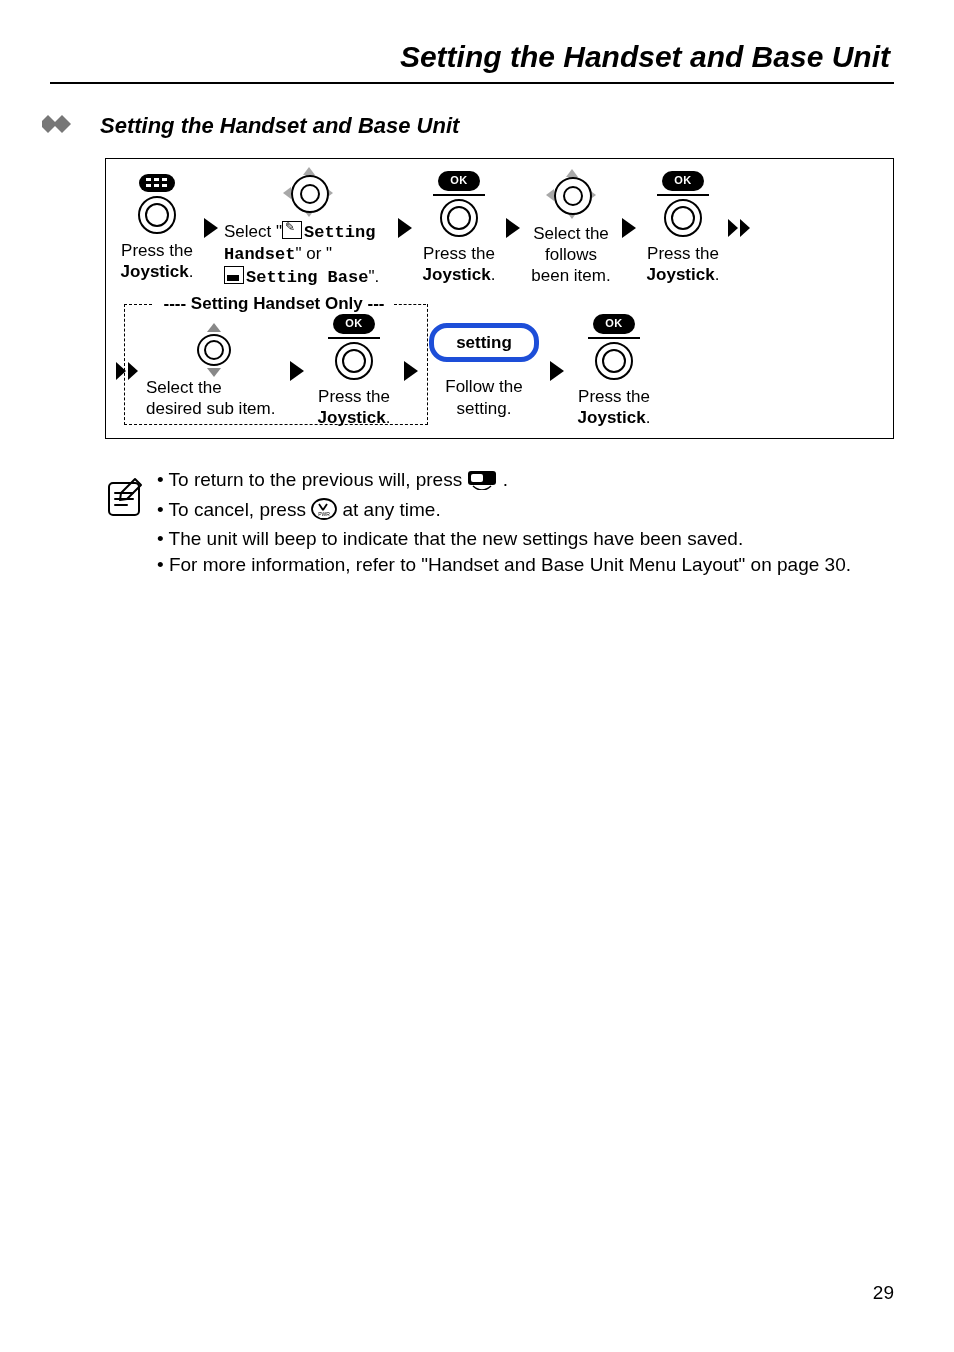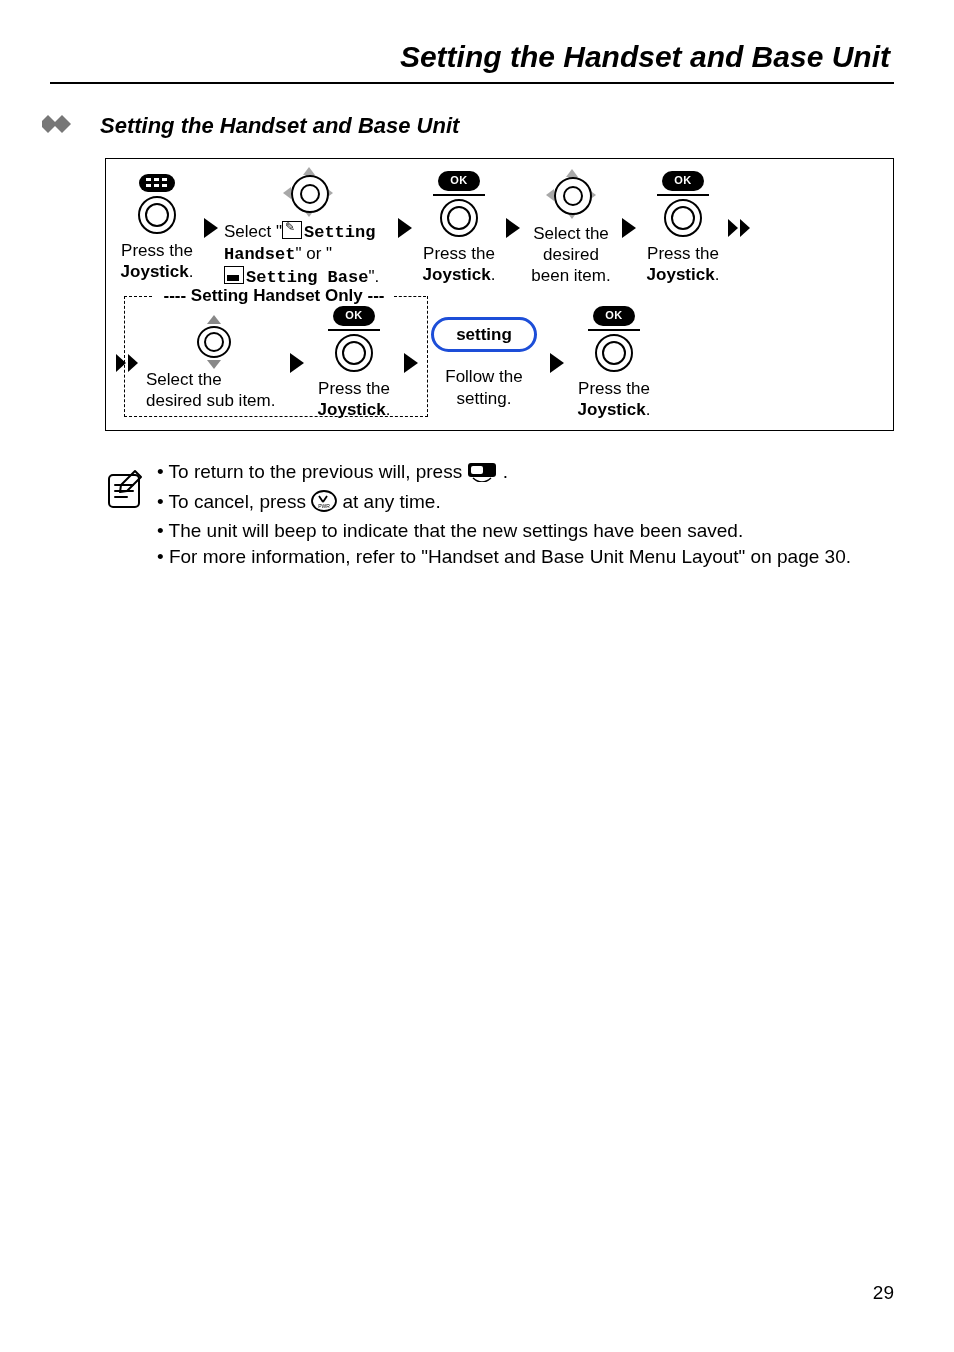--- a/index.html
+++ b/index.html
@@ -181,33 +181,33 @@
     position:relative;
   }
   .mini-iconbox.base::after{
     content:""; position:absolute; bottom:2px; left:2px; width:12px; height:6px; background:#000;
   }
   .mini-iconbox.hand::after{
     content:"✎"; position:absolute; top:-2px; left:2px; font-size:12px;
   }
   .setting-pill {
     display:inline-block;
-    border:3px solid #1d4ed8;
+    border:5px solid #1d4ed8;
     border-radius: 18px;
     padding: 4px 22px;
     font-weight: bold;
     font-size: 17px;
   }
   .dashed-box-label {
     text-align:center;
     font-weight:bold;
     font-size:17px;
   }
   .row2 {
-    margin-top: 0;
+    margin-top: 8px;
     position: relative;
   }
   .dashed-wrap {
     border: 1.5px dashed #000;
     border-top: none;
     position:absolute;
     top: 8px;
     left: 8px;
     width: 302px;
     height: 120px;
@@ -325,21 +325,21 @@
           <div class="joy-pad">
             <div class="tri up"></div>
               <div class="tri down"></div>
               <div class="tri lft"></div>
               <div class="tri rgt"></div>
             <div class="ring">
                 <div class="inner"></div>
               </div>
           </div>
         </div>
-        <div><span>Select the</span><br><span>desired</span><br><span>been item.</span></div>
+        <div><span>Select the</span><br><span>follows</span><br><span>been item.</span></div>
       </div>
 
       <div class="arrow-cell">
           <div class="arrow-tri"></div>
         </div>
 
       <div class="step" style="width:82px;">
         <div class="icon-stack">
           <span class="ok-pill">OK</span>
           <span class="ok-underline"></span>

